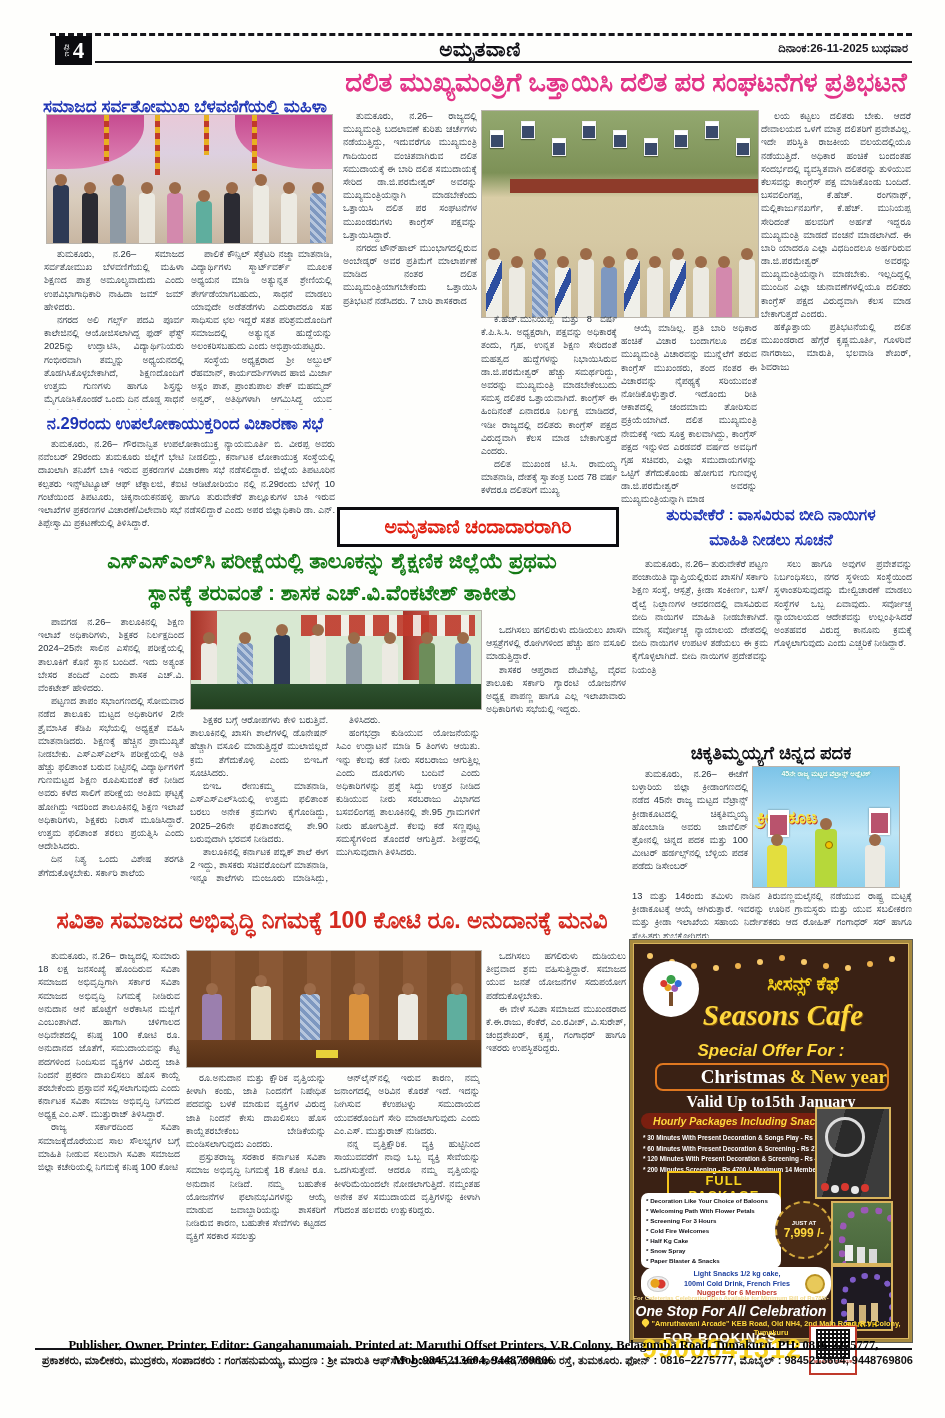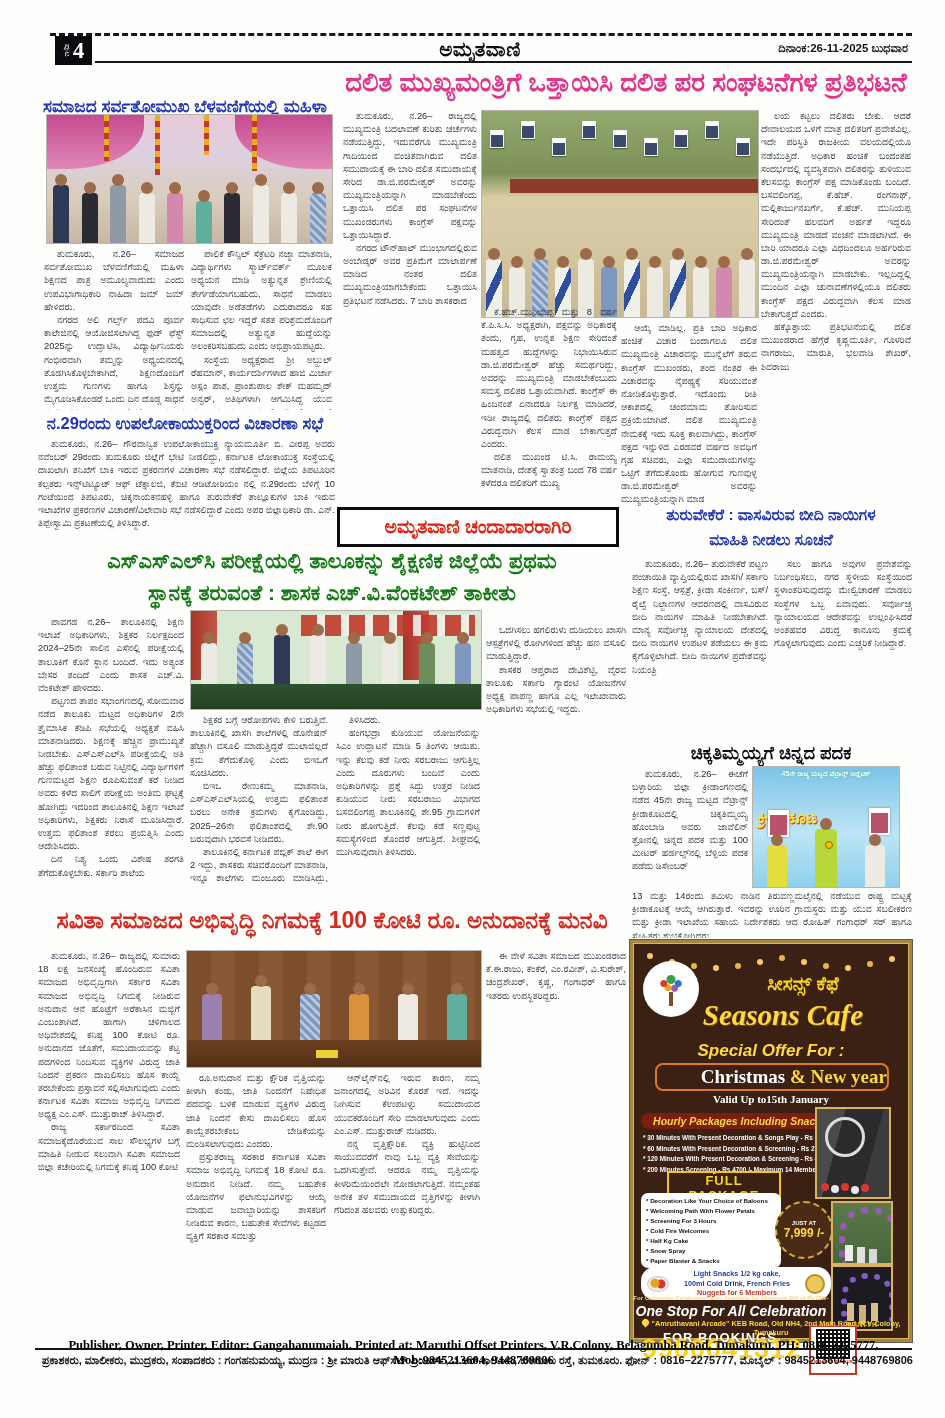--- a/index.html
+++ b/index.html
@@ -78,21 +78,21 @@
      radial-gradient(circle at 40% 46%,#e8a21e 0 3px,transparent 4px),
      radial-gradient(circle at 62% 48%,#9b59b6 0 3px,transparent 4px),
      linear-gradient(#7a4e2b,#7a4e2b) 50% 100%/4px 14px no-repeat;}
   .ad-kn{color:#f7d21e;font-weight:bold;font-size:19px;text-align:center;}
   .ad-en{color:#ffd83d;font-weight:bold;font-style:italic;font-size:29px;text-align:center;
          font-family:"Liberation Serif",serif;text-shadow:1px 1px 0 #7a4e10;}
   .ad-offer{color:#ffd83d;font-weight:bold;font-style:italic;font-size:17px;text-align:center;}
   .xmasbox{border:2px solid #e07820;border-radius:8px;text-align:right;font-weight:bold;font-size:19px;
            font-family:"Liberation Serif",serif;padding:1px 0;}
   .xmasbox .w{color:#fff;} .xmasbox .y{color:#ffd83d;}
-  .ad-valid{color:#fff;font-weight:bold;font-size:11px;text-align:center;font-family:"Liberation Serif",serif;}
+  .ad-valid{color:#fff;font-weight:bold;font-size:16px;text-align:center;font-family:"Liberation Serif",serif;}
   .ribbon{background:#7a1f10;border-radius:10px;color:#ffd83d;font-weight:bold;font-style:italic;
           font-size:10.5px;text-align:center;padding:2px 4px;}
   .ad-list{color:#fff;font-size:6.4px;line-height:1.65;font-weight:bold;}
   .ad-list div{white-space:nowrap;overflow:hidden;}
   .fp-title{border:2px solid #f5c51c;color:#f7d21e;font-weight:bold;font-size:13px;text-align:center;letter-spacing:1px;}
   .wpanel{background:#fff;border-radius:7px;color:#101016;font-size:6.2px;font-weight:bold;line-height:1.6;padding:3px 5px;}
   .badge{border-radius:50%;background:#4a2c16;border:2px dashed #d4a93c;color:#fff;display:flex;flex-direction:column;
          align-items:center;justify-content:center;font-size:6px;font-weight:bold;}
   .badge b{color:#ffd83d;font-size:12px;}
   .pill{background:#fff;border-radius:14px;display:flex;align-items:center;padding:2px 6px;gap:4px;}
@@ -202,21 +202,21 @@
       <i class="fig f-white h3"></i>
       <i class="fig f-blue h2"></i>
       <i class="fig f-scarf h3"></i>
       <i class="fig f-white h2"></i>
       <i class="fig f-scarf h3"></i>
       <i class="fig f-white h2"></i>
       <i class="fig f-pink h2"></i>
       <i class="fig f-white h3"></i>
     </div>
   </div>
-  <div class="col" style="position:absolute;left:481px;top:306px;width:136px;height:184px;">
+  <div class="col" style="position:absolute;left:481px;top:313px;width:136px;height:184px;">
       <p class="para">ಕೆ.ಹೆಚ್.ಮುನಿಯಪ್ಪ ಮತ್ತು 8 ವರ್ಷ ಕೆ.ಪಿ.ಸಿ.ಸಿ. ಅಧ್ಯಕ್ಷರಾಗಿ, ಪಕ್ಷವನ್ನು ಅಧಿಕಾರಕ್ಕೆ ತಂದು, ಗೃಹ, ಉನ್ನತ ಶಿಕ್ಷಣ ಸೇರಿದಂತೆ ಮಹತ್ವದ ಹುದ್ದೆಗಳನ್ನು ನಿಭಾಯಿಸಿರುವ ಡಾ.ಜಿ.ಪರಮೇಶ್ವರ್ ಹೆಚ್ಚು ಸಮರ್ಥರಿದ್ದು, ಅವರನ್ನು ಮುಖ್ಯಮಂತ್ರಿ ಮಾಡಬೇಕೆಂಬುದು ಸಮಸ್ತ ದಲಿತರ ಒತ್ತಾಯವಾಗಿದೆ. ಕಾಂಗ್ರೆಸ್ ಈ ಹಿಂದಿನಂತೆ ಏನಾದರೂ ನಿರ್ಲಕ್ಷ ಮಾಡಿದರೆ, ಇಡೀ ರಾಜ್ಯದಲ್ಲಿ ದಲಿತರು ಕಾಂಗ್ರೆಸ್ ಪಕ್ಷದ ವಿರುದ್ಧವಾಗಿ ಕೆಲಸ ಮಾಡ ಬೇಕಾಗುತ್ತದೆ ಎಂದರು.</p>
       <p class="para">ದಲಿತ ಮುಖಂಡ ಟಿ.ಸಿ. ರಾಮಯ್ಯ ಮಾತನಾಡಿ, ದೇಶಕ್ಕೆ ಸ್ವಾತಂತ್ರ ಬಂದ 78 ವರ್ಷ ಕಳೆದರೂ ದಲಿತರಿಗೆ ಮುಖ್ಯ</p>
     </div>
   <div class="col" style="position:absolute;left:621px;top:322px;width:136px;height:184px;">
       <p class="para">ಆಯ್ಕೆ ಮಾಡಿಲ್ಲ. ಪ್ರತಿ ಬಾರಿ ಅಧಿಕಾರ ಹಂಚಿಕೆ ವಿಚಾರ ಬಂದಾಗಲೂ ದಲಿತ ಮುಖ್ಯಮಂತ್ರಿ ವಿಚಾರವನ್ನು ಮುನ್ನೆಲೆಗೆ ತರುವ ಕಾಂಗ್ರೆಸ್ ಮುಖಂಡರು, ತಂದ ನಂತರ ಈ ವಿಚಾರವನ್ನು ನೈಪಥ್ಯಕ್ಕೆ ಸರಿಯುವಂತೆ ನೋಡಿಕೊಳ್ಳುತ್ತಾರೆ. ಇದೊಂದು ರೀತಿ ಆಕಾಶದಲ್ಲಿ ಚಂದಮಾಮ ತೋರಿಸುವ ಪ್ರಕ್ರಿಯೆಯಾಗಿದೆ. ದಲಿತ ಮುಖ್ಯಮಂತ್ರಿ ನೇಮಕಕ್ಕೆ ಇದು ಸೂಕ್ತ ಕಾಲವಾಗಿದ್ದು, ಕಾಂಗ್ರೆಸ್ ಪಕ್ಷದ ಇನ್ನುಳಿದ ಎರಡವರೆ ವರ್ಷದ ಅವಧಿಗೆ ಗೃಹ ಸಚಿವರು, ಎಲ್ಲಾ ಸಮುದಾಯಗಳನ್ನು ಒಟ್ಟಿಗೆ ತೆಗೆದುಕೊಂಡು ಹೋಗುವ ಗುಣವುಳ್ಳ ಡಾ.ಜಿ.ಪರಮೇಶ್ವರ್ ಅವರನ್ನು ಮುಖ್ಯಮಂತ್ರಿಯನ್ನಾಗಿ ಮಾಡ</p>
     </div>
   <div class="col" style="position:absolute;left:761px;top:110px;width:150px;height:396px;">
       <p class="para">ಲಯ ಕಟ್ಟಲು ದಲಿತರು ಬೇಕು. ಆದರೆ ದೇವಾಲಯದ ಒಳಗೆ ಮಾತ್ರ ದಲಿತರಿಗೆ ಪ್ರವೇಶವಿಲ್ಲ. ಇದೇ ಪರಿಸ್ಥಿತಿ ರಾಜಕೀಯ ವಲಯದಲ್ಲಿಯೂ ನಡೆಯುತ್ತಿದೆ. ಅಧಿಕಾರ ಹಂಚಿಕೆ ಬಂದಂತಹ ಸಂದರ್ಭದಲ್ಲಿ ವ್ಯವಸ್ಥಿತವಾಗಿ ದಲಿತರನ್ನು ತುಳಿಯುವ ಕೆಲಸವನ್ನು ಕಾಂಗ್ರೆಸ್ ಪಕ್ಷ ಮಾಡಿಕೊಂಡು ಬಂದಿದೆ. ಬಸವಲಿಂಗಪ್ಪ, ಕೆ.ಹೆಚ್. ರಂಗನಾಥ್, ಮಲ್ಲಿಕಾರ್ಜುನಖರ್ಗೆ, ಕೆ.ಹೆಚ್. ಮುನಿಯಪ್ಪ ಸೇರಿದಂತೆ ಹಲವರಿಗೆ ಅರ್ಹತೆ ಇದ್ದರೂ ಮುಖ್ಯಮಂತ್ರಿ ಮಾಡದೆ ವಂಚನೆ ಮಾಡಲಾಗಿದೆ. ಈ ಬಾರಿ ಯಾದರೂ ಎಲ್ಲಾ ವಿಧದಿಂದಲೂ ಅರ್ಹರಿರುವ ಡಾ.ಜಿ.ಪರಮೇಶ್ವರ್ ಅವರನ್ನು ಮುಖ್ಯಮಂತ್ರಿಯನ್ನಾಗಿ ಮಾಡಬೇಕು. ಇಲ್ಲದಿದ್ದಲ್ಲಿ ಮುಂದಿನ ಎಲ್ಲಾ ಚುನಾವಣೆಗಳಲ್ಲಿಯೂ ದಲಿತರು ಕಾಂಗ್ರೆಸ್ ಪಕ್ಷದ ವಿರುದ್ಧವಾಗಿ ಕೆಲಸ ಮಾಡ ಬೇಕಾಗುತ್ತದೆ ಎಂದರು.</p>
       <p class="para">ಹಕ್ಕೊತ್ತಾಯ ಪ್ರತಿಭಟನೆಯಲ್ಲಿ ದಲಿತ ಮುಖಂಡರಾದ ಹೆಗ್ಗೆರೆ ಕೃಷ್ಣಮೂರ್ತಿ, ಗೂಳರಿವೆ ನಾಗರಾಜು, ಮಾರುತಿ, ಭಲವಾಡಿ ಶೇಖರ್, ಶಿವರಾಜು</p>
     </div>
@@ -310,20 +310,21 @@
   </div>
   <div class="col" style="position:absolute;left:186px;top:1072px;width:140px;height:268px;">
       <p class="para">ರೂ.ಅನುದಾನ ಮತ್ತು ಕ್ಷೌರಿಕ ವೃತ್ತಿಯನ್ನು ಕೀಳಾಗಿ ಕಂಡು, ಜಾತಿ ನಿಂದನೆಗೆ ನಿಷೇಧಿತ ಪದವನ್ನು ಬಳಕೆ ಮಾಡುವ ವ್ಯಕ್ತಿಗಳ ವಿರುದ್ಧ ಜಾತಿ ನಿಂದನೆ ಕೇಸು ದಾಖಲಿಸಲು ಹೊಸ ಕಾಯ್ದೆತರಬೇಕೆಂಬ ಬೇಡಿಕೆಯನ್ನು ಮಂಡಿಸಲಾಗುವುದು ಎಂದರು.</p>
       <p class="para">ಪ್ರಸ್ತುತರಾಜ್ಯ ಸರಕಾರ ಕರ್ನಾಟಕ ಸವಿತಾ ಸಮಾಜ ಅಭಿವೃದ್ಧಿ ನಿಗಮಕ್ಕೆ 18 ಕೋಟಿ ರೂ. ಅನುದಾನ ನೀಡಿದೆ. ನಮ್ಮ ಬಹುತೇಕ ಯೋಜನೆಗಳ ಫಲಾನುಭವಿಗಳನ್ನು ಆಯ್ಕೆ ಮಾಡುವ ಜವಾಬ್ದಾರಿಯನ್ನು ಶಾಸಕರಿಗೆ ನೀಡಿರುವ ಕಾರಣ, ಬಹುತೇಕ ಸೇವೆಗಳು ಕಟ್ಟಡದ ವ್ಯಕ್ತಿಗೆ ಸರಕಾರ ಸವಲತ್ತು</p>
     </div>
   <div class="col" style="position:absolute;left:334px;top:1072px;width:146px;height:268px;">
       <p class="para">ಆನ್‌ಲೈನ್‌ನಲ್ಲಿ ಇರುವ ಕಾರಣ, ನಮ್ಮ ಜನಾಂಗದಲ್ಲಿ ಅರಿವಿನ ಕೊರತೆ ಇದೆ. ಇದನ್ನು ನೀಗಿಸುವ ಕೆಉಪಟಳ್ನು ಸಮುದಾಯದ ಯುವಕರೊಂದಿಗೆ ಸೇರಿ ಮಾಡಲಾಗುವುದು ಎಂದು ಎಂ.ಎಸ್. ಮುತ್ತುರಾಜ್ ನುಡಿದರು.</p>
       <p class="para">ನನ್ನ ವೃತ್ತಿಕ್ಷೌರಿಕ. ವ್ಯಕ್ತಿ ಹುಟ್ಟಿನಿಂದ ಸಾಯುವವರೆಗೆ ನಾವು ಒಬ್ಬ ವ್ಯಕ್ತಿ ಸೇವೆಯನ್ನು ಒದಗಿಸುತ್ತೇವೆ. ಆದರೂ ನಮ್ಮ ವೃತ್ತಿಯನ್ನು ಕೀಳರಿಮೆಯಿಂದಲೇ ನೋಡಲಾಗುತ್ತಿದೆ. ನಮ್ಮಂತಹ ಅನೇಕ ತಳ ಸಮುದಾಯದ ವೃತ್ತಿಗಳನ್ನು ಕೀಳಾಗಿ ಗೆರಿದಂತ ಹಲವರು ಉತ್ಸುಕರಿದ್ದರು.</p>
     </div>
   <div class="col" style="position:absolute;left:486px;top:950px;width:140px;height:390px;">
+      <p class="para">ಒದಗಿಸಲು ಹಗಲಿರುಳು ದುಡಿಯಲು ತೀವ್ರವಾದ ಶ್ರಮ ವಹಿಸುತ್ತಿದ್ದಾರೆ. ಸಮಾಜದ ಯುವ ಜನತೆ ಯೋಜನೆಗಳ ಸದುಪಯೋಗ ಪಡೆದುಕೊಳ್ಳಬೇಕು.</p>
       <p class="para">ಈ ವೇಳೆ ಸವಿತಾ ಸಮಾಜದ ಮುಖಂಡರಾದ ಕೆ.ಈ.ರಾಜು, ಕೆಂಕೆರೆ, ಎಂ.ರವೀಶ್, ವಿ.ಸುರೇಶ್, ಚಂದ್ರಶೇಖರ್, ಕೃಷ್ಣ, ಗಂಗಾಧರ್ ಹಾಗೂ ಇತರರು ಉಪಸ್ಥಿತರಿದ್ದರು.</p>
     </div>
 
   <div class="abs ad" style="left:630px;top:940px;width:276px;height:396px;">
     <i class="bulbs"></i>
     <div class="ad-logo" style="left:10px;top:18px;width:56px;height:56px;">
       <i class="tree"></i>
     </div>
     <div class="abs ad-kn" style="left:72px;top:30px;width:196px;">ಸೀಸನ್ಸ್ ಕೆಫೆ</div>
     <div class="abs ad-en" style="left:30px;top:56px;width:240px;">Seasons Cafe</div>

